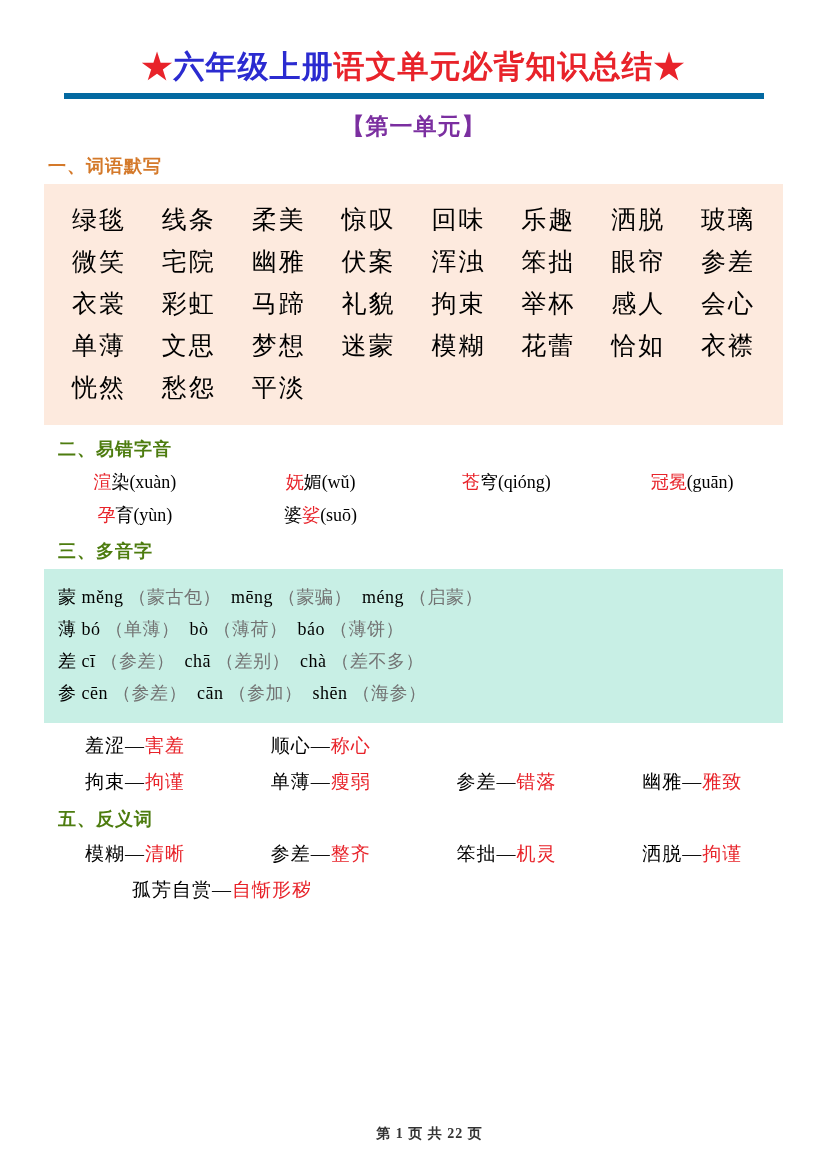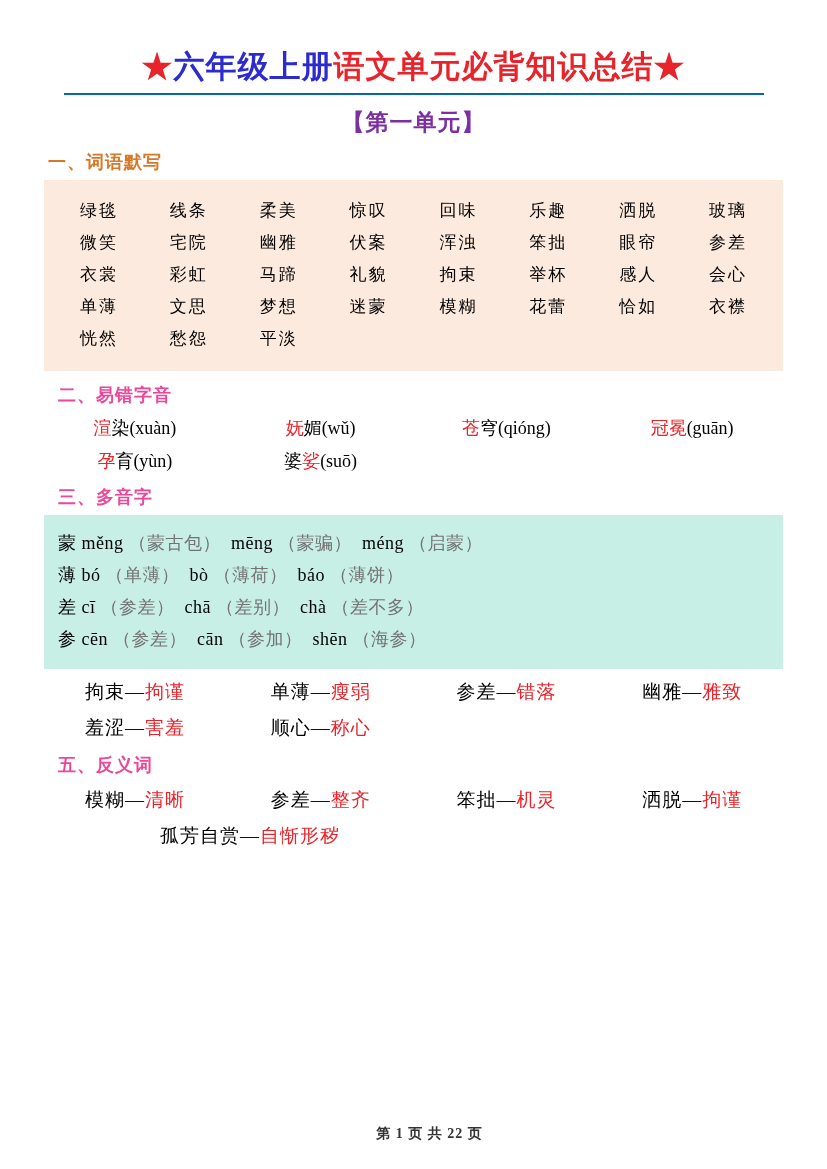--- a/index.html
+++ b/index.html
@@ -20,21 +20,21 @@
     height: 1169px;
     box-sizing: border-box;
     padding: 34px 42px 0 42px;
     position: relative;
   }
 
   
   .title-wrap {
     text-align: center;
     margin-top: 14px;
-    border-bottom: 2px solid #0369a1;
+    border-bottom: 6px solid #0369a1;
     padding-bottom: 6px;
     width: 700px;
     margin-left: auto;
     margin-right: auto;
   }
   .title {
     font-size: 31px;
     font-weight: bold;
     letter-spacing: 1px;
     white-space: nowrap;
@@ -54,36 +54,36 @@
   }
 
   
   .sec-head {
     color: #d4792a;
     font-size: 18px;
     font-weight: bold;
     margin: 12px 0 6px 6px;
     letter-spacing: 1px;
   }
-  .sec-head.green { color: #ec4899; margin-left: 16px; }
+  .sec-head.green { color: #4d7c0f; margin-left: 16px; }
 
   
   .word-box {
     background: #fdeade;
     padding: 10px 10px 12px 10px;
     margin: 0 2px;
   }
   .word-row {
     display: flex;
     margin: 9px 0;
   }
   .word-cell {
     flex: 1 1 0;
     text-align: center;
-    font-size: 17px;
+    font-size: 25px;
     letter-spacing: 2px;
     white-space: nowrap;
   }
 
   
   .pinyin-rows { margin: 4px 0 2px 0; }
   .pinyin-row {
     display: flex;
     margin: 9px 0;
   }
@@ -118,21 +118,21 @@
   }
   .pair-cell {
     flex: 1 1 0;
     text-align: center;
     font-size: 19px;
     letter-spacing: 1px;
     white-space: nowrap;
   }
   .pair-cell .rd { color: #e8232a; }
   .pair-row.indent { justify-content: flex-start; padding-left: 90px; }
-  .pair-row.indent .pair-cell { flex: 0 0 auto; text-align: left; margin-left: 28px; }
+  .pair-row.indent .pair-cell { flex: 0 0 auto; text-align: left; }
 
   
   .footer {
     position: absolute;
     bottom: 26px;
     left: 16px;
     width: 827px;
     text-align: center;
     font-size: 14px;
     font-weight: bold;
@@ -234,30 +234,30 @@
     <div class="poly-row">
       <span>差</span>&nbsp;<span>cī</span>&nbsp;<span class="rd">（参差）</span>&nbsp;&nbsp;<span>chā</span>&nbsp;<span class="rd">（差别）</span>&nbsp;&nbsp;<span>chà</span>&nbsp;<span class="rd">（差不多）</span>
     </div>
     <div class="poly-row">
       <span>参</span>&nbsp;<span>cēn</span>&nbsp;<span class="rd">（参差）</span>&nbsp;&nbsp;<span>cān</span>&nbsp;<span class="rd">（参加）</span>&nbsp;&nbsp;<span>shēn</span>&nbsp;<span class="rd">（海参）</span>
     </div>
   </div>
 
   <div class="pair-rows">
     <div class="pair-row">
+      <div class="pair-cell"><span>羞涩—</span><span class="rd">害羞</span></div>
+      <div class="pair-cell"><span>顺心—</span><span class="rd">称心</span></div>
+      <div class="pair-cell"></div>
+      <div class="pair-cell"></div>
+    </div>
+    <div class="pair-row">
       <div class="pair-cell"><span>拘束—</span><span class="rd">拘谨</span></div>
       <div class="pair-cell"><span>单薄—</span><span class="rd">瘦弱</span></div>
       <div class="pair-cell"><span>参差—</span><span class="rd">错落</span></div>
       <div class="pair-cell"><span>幽雅—</span><span class="rd">雅致</span></div>
-    </div>
-    <div class="pair-row">
-      <div class="pair-cell"><span>羞涩—</span><span class="rd">害羞</span></div>
-      <div class="pair-cell"><span>顺心—</span><span class="rd">称心</span></div>
-      <div class="pair-cell"></div>
-      <div class="pair-cell"></div>
     </div>
   </div>
 
   <div class="sec-head green">五、反义词</div>
   <div class="pair-rows">
     <div class="pair-row">
       <div class="pair-cell"><span>模糊—</span><span class="rd">清晰</span></div>
       <div class="pair-cell"><span>参差—</span><span class="rd">整齐</span></div>
       <div class="pair-cell"><span>笨拙—</span><span class="rd">机灵</span></div>
       <div class="pair-cell"><span>洒脱—</span><span class="rd">拘谨</span></div>

